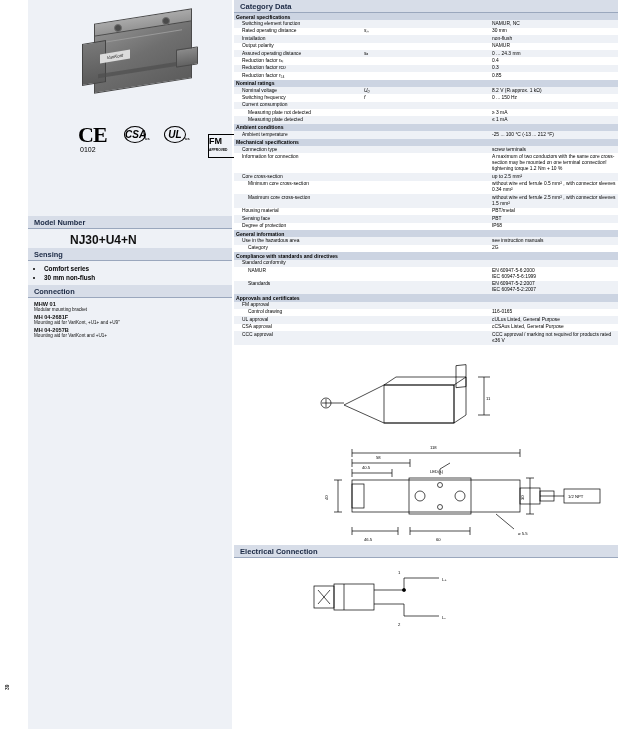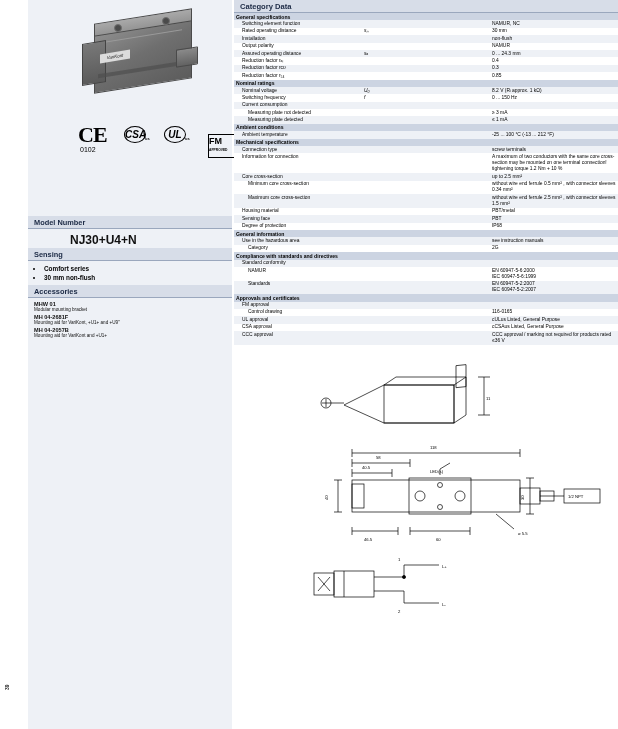--- a/index.html
+++ b/index.html
@@ -169,21 +169,21 @@
 
       <div class="sec-head" style="top:216px;">Model Number</div>
       <div class="left-block model-name" style="top:233px;">NJ30+U4+N</div>
 
       <div class="sec-head" style="top:248px;">Sensing</div>
       <ul class="feat" style="position:absolute;left:6px;top:263px;width:190px;">
         <li>Comfort series</li>
         <li>30 mm non-flush</li>
       </ul>
 
-      <div class="sec-head" style="top:285px;">Accessories</div>
+      <div class="sec-head" style="top:285px;">Connection</div>
       <div class="left-block" style="top:301px;width:192px;">
         <div>
           <div class="acc-title">MHW 01</div>
           <div class="acc-sub">Modular mounting bracket</div>
         </div>
         <div style="margin-top:2px;">
           <div class="acc-title">MH 04-2681F</div>
           <div class="acc-sub">Mounting aid for VariKont, +U1+ and +U9"</div>
         </div>
         <div style="margin-top:2px;">
@@ -436,20 +436,21 @@
         <text class="ts" x="94" y="155" transform="rotate(-90 94 155)">40</text>
         <text class="ts" x="290" y="155" transform="rotate(-90 290 155)">30</text>
         <text class="ts" x="284" y="190">ø 5.5</text>
         <g fill="none" stroke="#000" stroke-width="0.7">
             <rect x="330" y="144" width="36" height="14"></rect>
           </g>
         <text class="ts" x="334" y="153">1/2 NPT</text>
       </svg>
     </div>
 
+    <div class="rsec-head">Electrical Connection</div>
     <div class="ec-area">
       <svg width="384" height="78" viewBox="0 0 384 78">
         <g fill="none" stroke="#000" stroke-width="0.7">
           <rect x="80" y="28" width="20" height="22"></rect>
           <path d="M84 32 L96 46 M84 46 L96 32"></path>
           <rect x="100" y="26" width="40" height="26"></rect>
           <path d="M110 26 L110 52"></path>
           <path d="M140 32 L170 32 L170 20"></path>
           <path d="M140 46 L170 46 L170 58"></path>
           <path d="M170 20 L205 20"></path>

